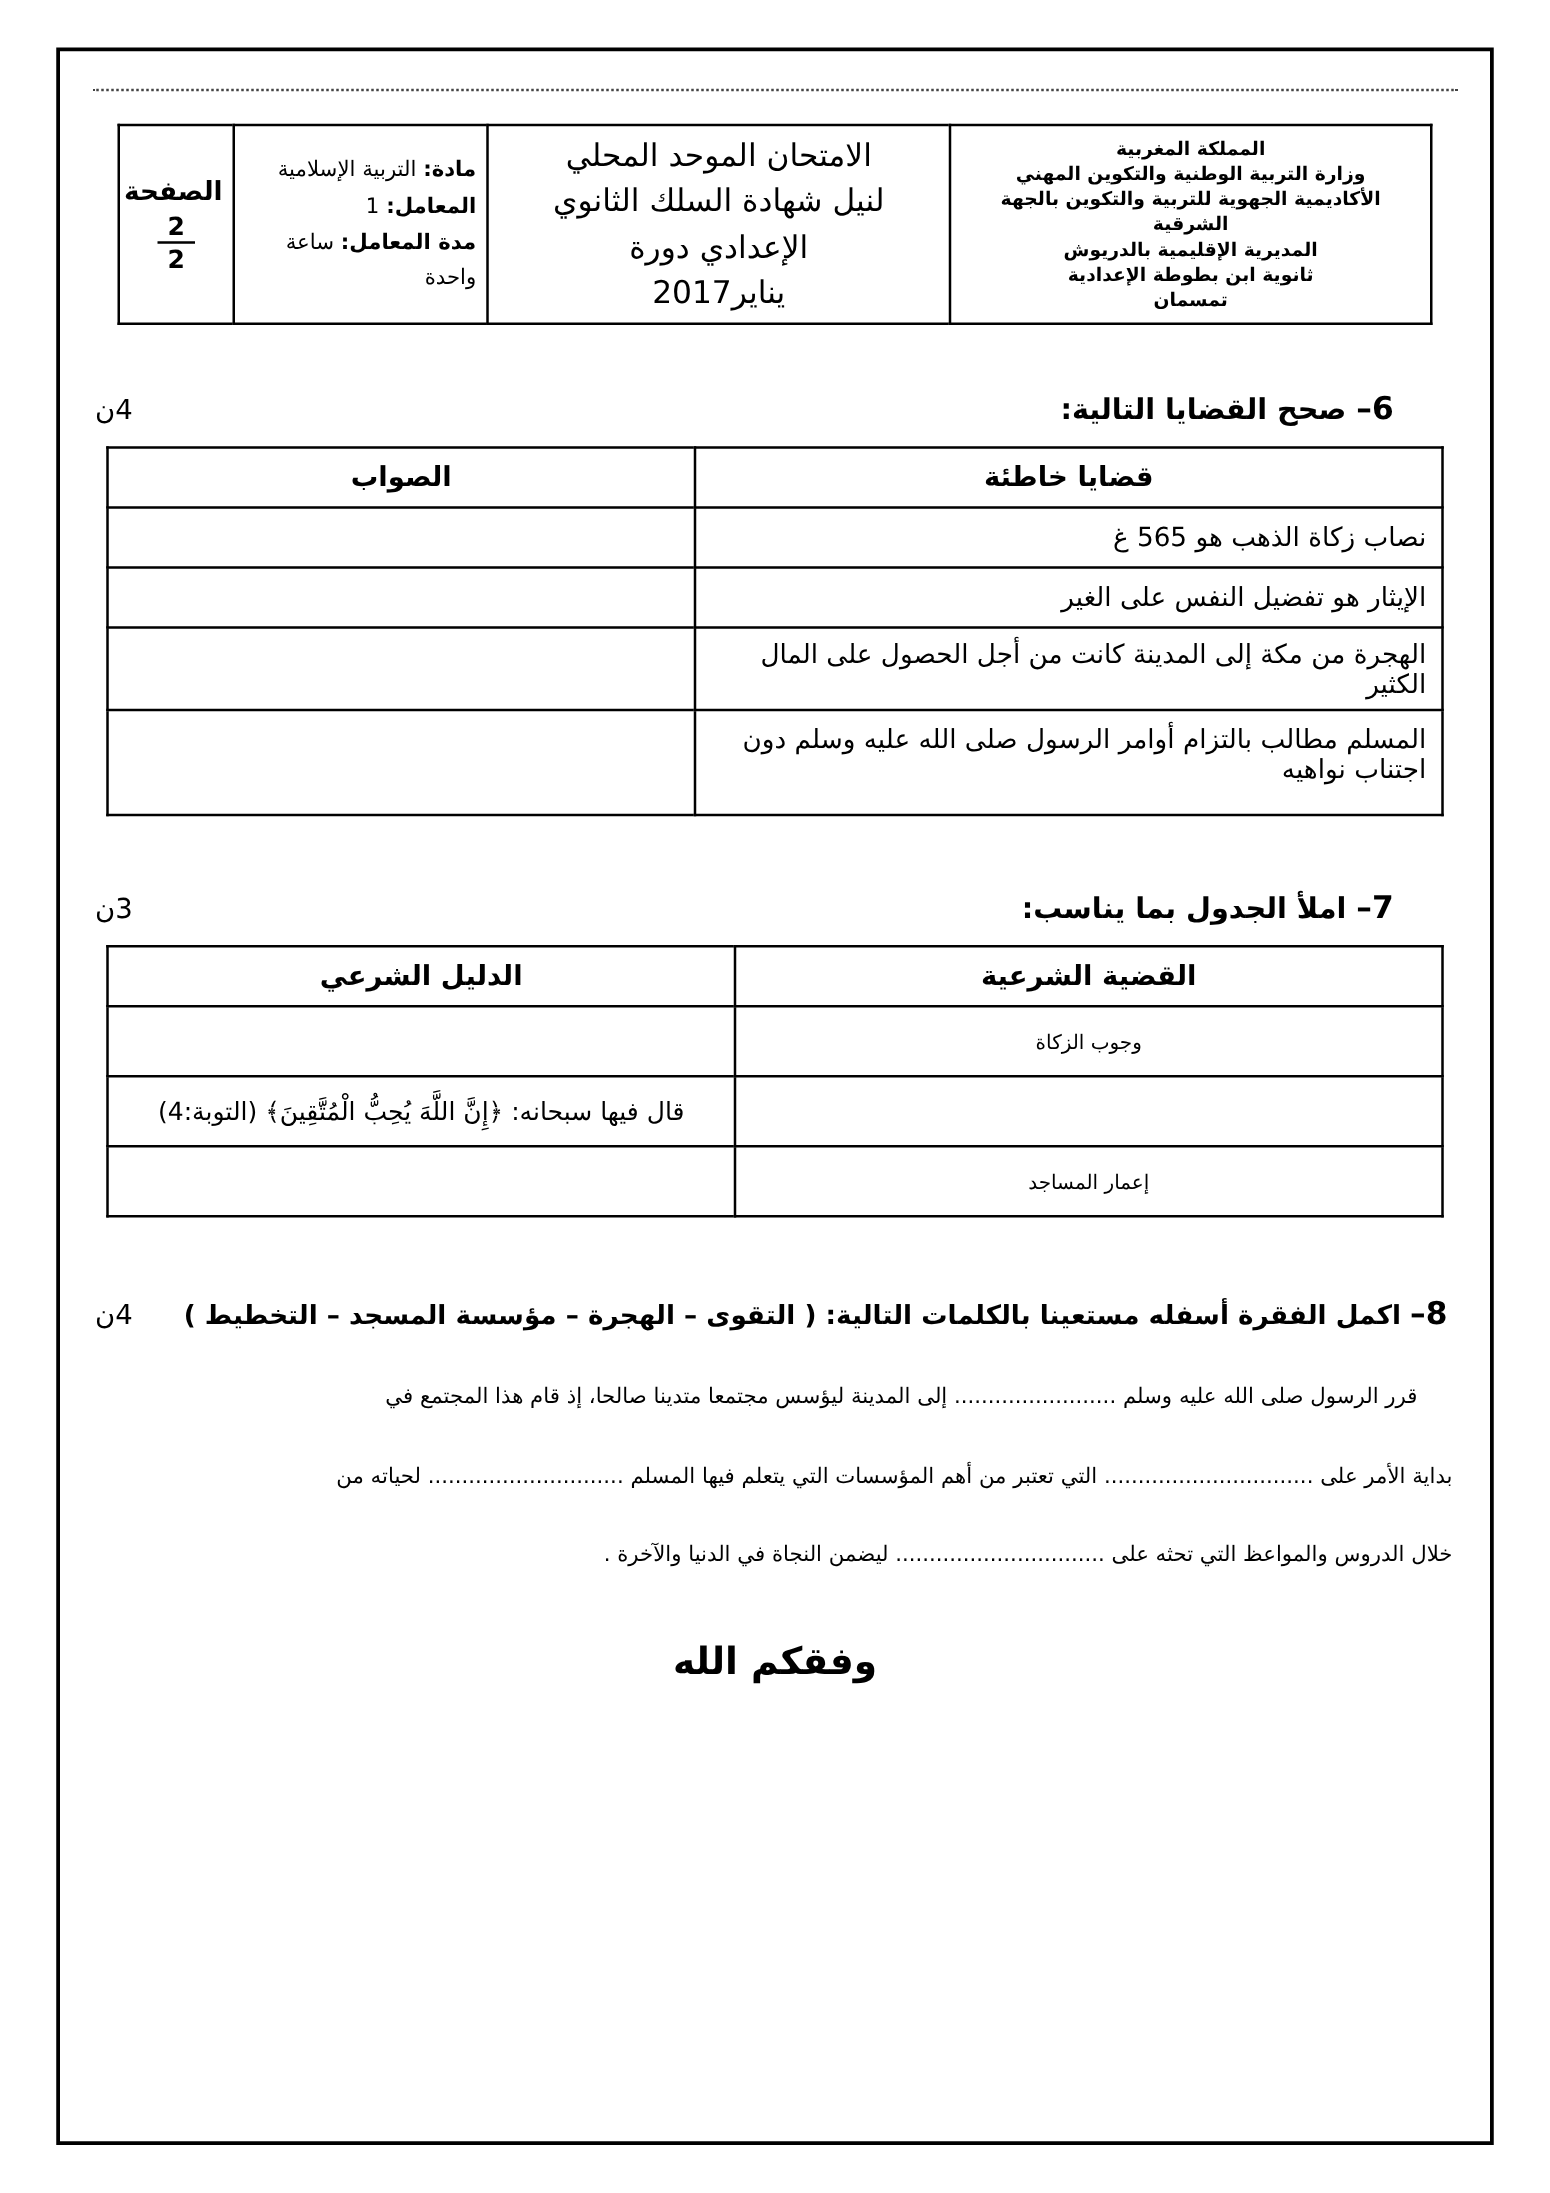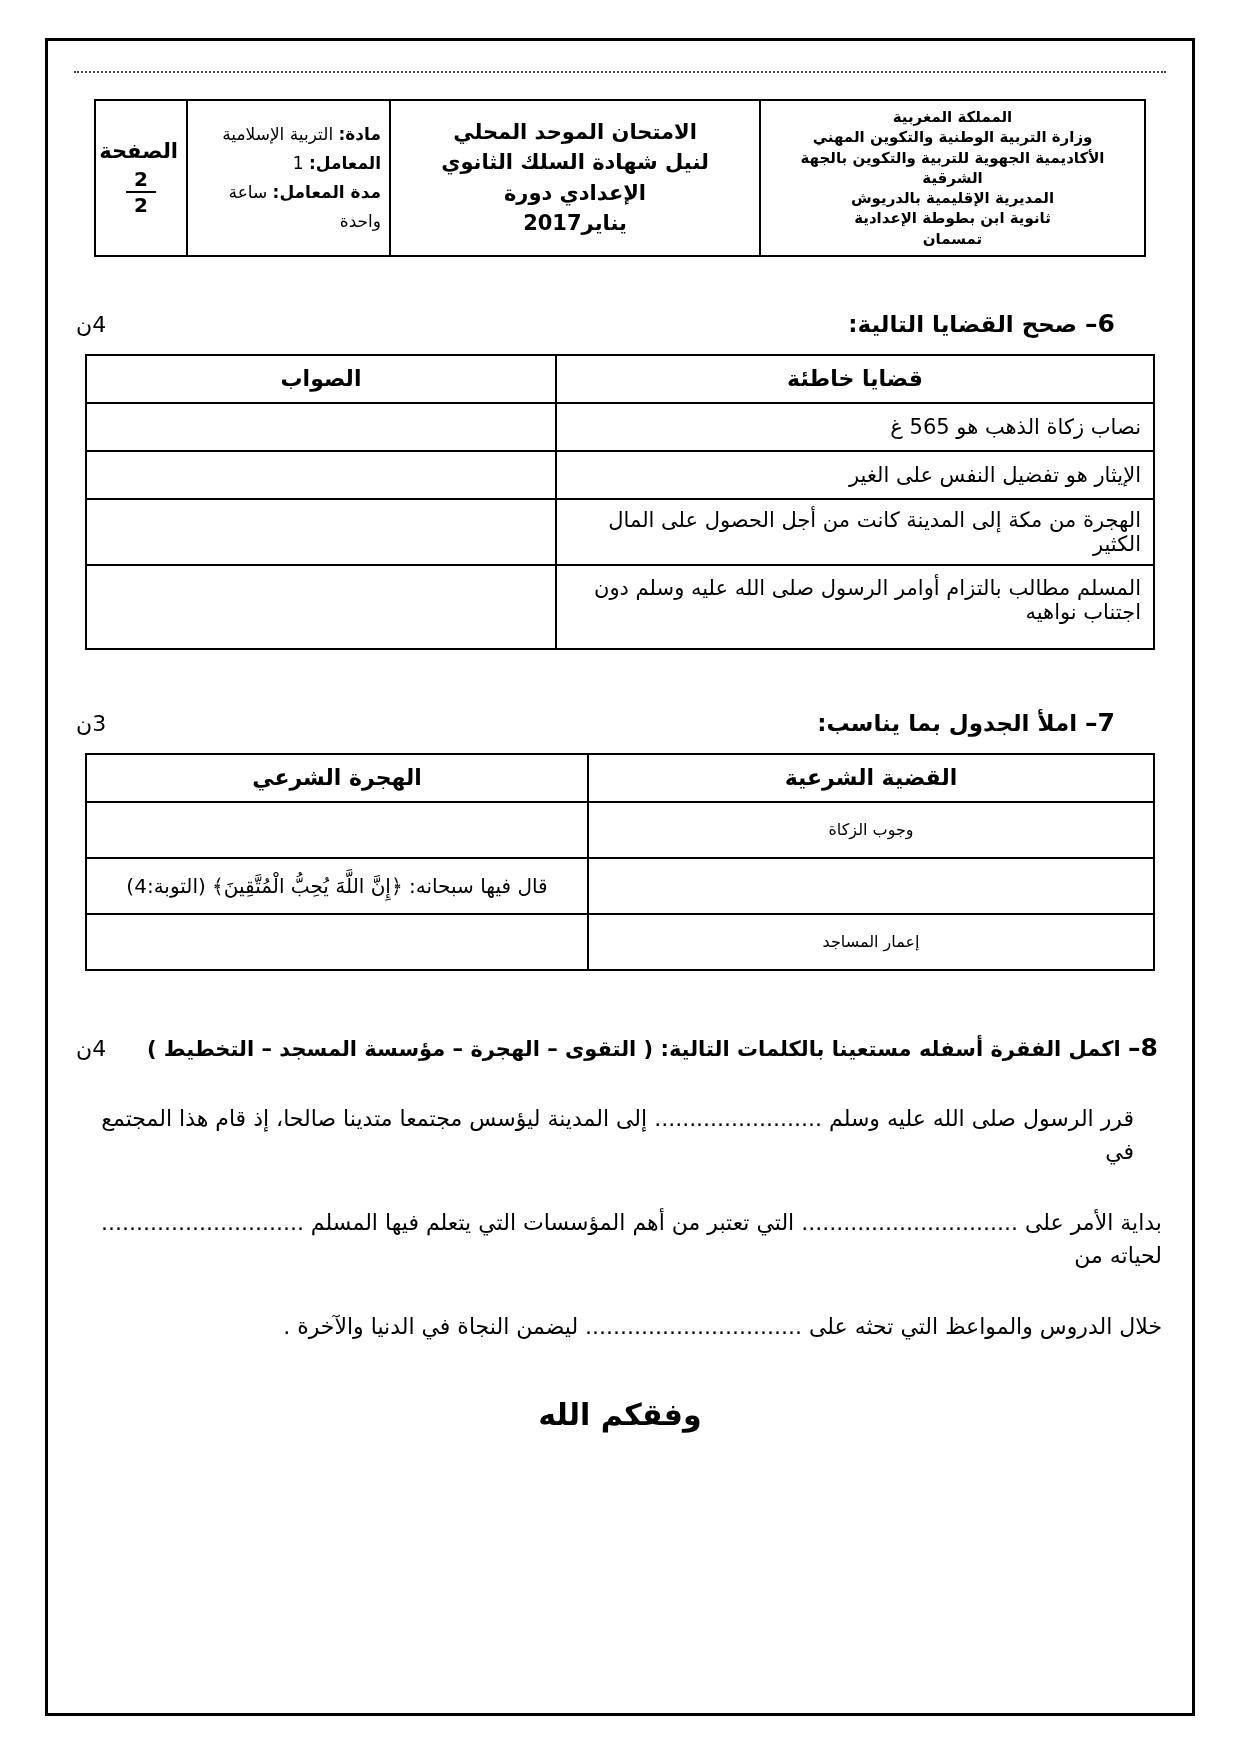--- a/index.html
+++ b/index.html
@@ -35,21 +35,21 @@
     table-layout: fixed;
   }
   table.header-table td {
     border: 2px solid #000;
     vertical-align: middle;
     padding: 6px 8px;
   }
   td.cell-ministry { width: 385px; text-align: center; }
   .ministry-line { font-weight: bold; font-size: 15px; line-height: 1.35; }
   td.cell-exam { width: 370px; text-align: center; }
-  .exam-line { font-weight: bold; font-size: 21px; line-height: 1.45; }
+  .exam-line { font-weight: normal; font-size: 25px; line-height: 1.45; }
   td.cell-subject { width: 203px; }
   .subject-line { font-size: 17px; line-height: 1.7; text-align: right; }
   .subject-line b { font-weight: bold; }
   td.cell-page { width: 92px; text-align: center; }
   .page-label { font-weight: bold; font-size: 21px; }
   .page-frac { margin-top: 4px; display: inline-block; font-weight: bold; font-size: 20px; }
   .page-frac .num { border-bottom: 2px solid #000; padding: 0 8px; }
   .page-frac .den { padding: 0 8px; }
 
   
@@ -91,21 +91,21 @@
   tr.tall td { height: 84px; vertical-align: top; padding-top: 10px; }
 
   .q7-issue-col { width: 53%; }
   .q7-evidence-col { width: 47%; }
   td.q7-cell { text-align: center; font-size: 16px; height: 56px; }
   td.q7-evidence-filled { font-size: 20px; }
 
   
   .q8-paragraph { margin: 40px 8px 0 8px; }
   .q8-line {
-    font-size: 22px;
+    font-size: 17px;
     text-align: right;
     line-height: 1.5;
     margin-bottom: 38px;
   }
   .q8-line.first { padding-right: 28px; }
 
   .blessing {
     margin-top: 54px;
     text-align: center;
     font-weight: bold;
@@ -195,21 +195,21 @@
       <span class="q-num">7–</span>
       <span>املأ الجدول بما يناسب:</span>
     </div>
     <div class="q-mark">3ن</div>
   </div>
 
   <table class="q-table">
     <tbody>
         <tr>
       <th class="q7-issue-col">القضية الشرعية</th>
-      <th class="q7-evidence-col">الهجرة الشرعي</th>
+      <th class="q7-evidence-col">الدليل الشرعي</th>
     </tr>
     <tr>
       <td class="q7-cell">وجوب الزكاة</td>
       <td class="q7-cell"></td>
     </tr>
     <tr>
       <td class="q7-cell"></td>
       <td class="q7-cell q7-evidence-filled">قال فيها سبحانه: ﴿إِنَّ اللَّهَ يُحِبُّ الْمُتَّقِينَ﴾ (التوبة:4)</td>
     </tr>
     <tr>

